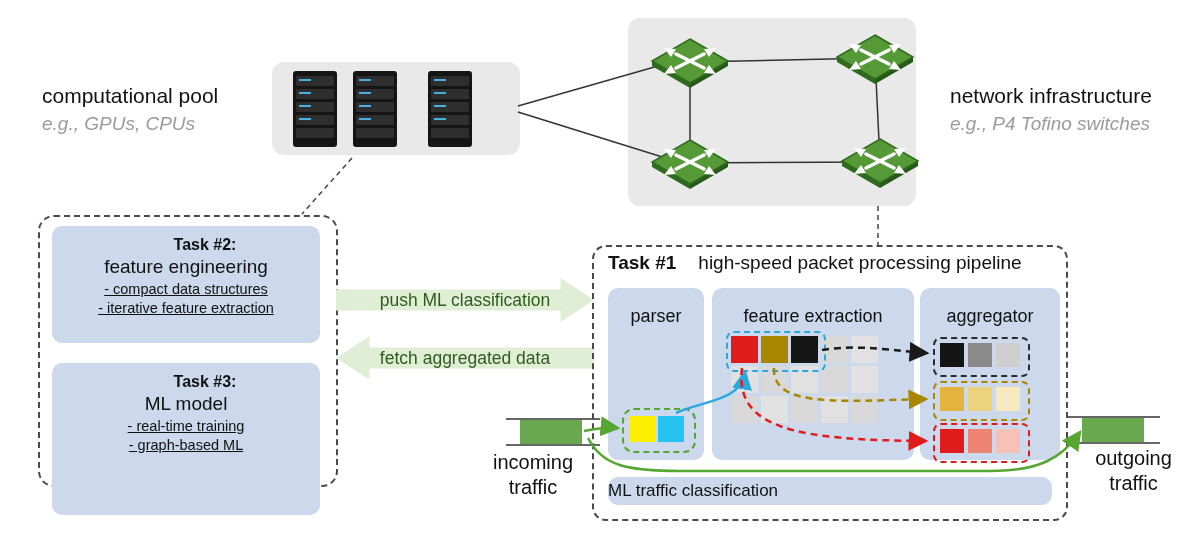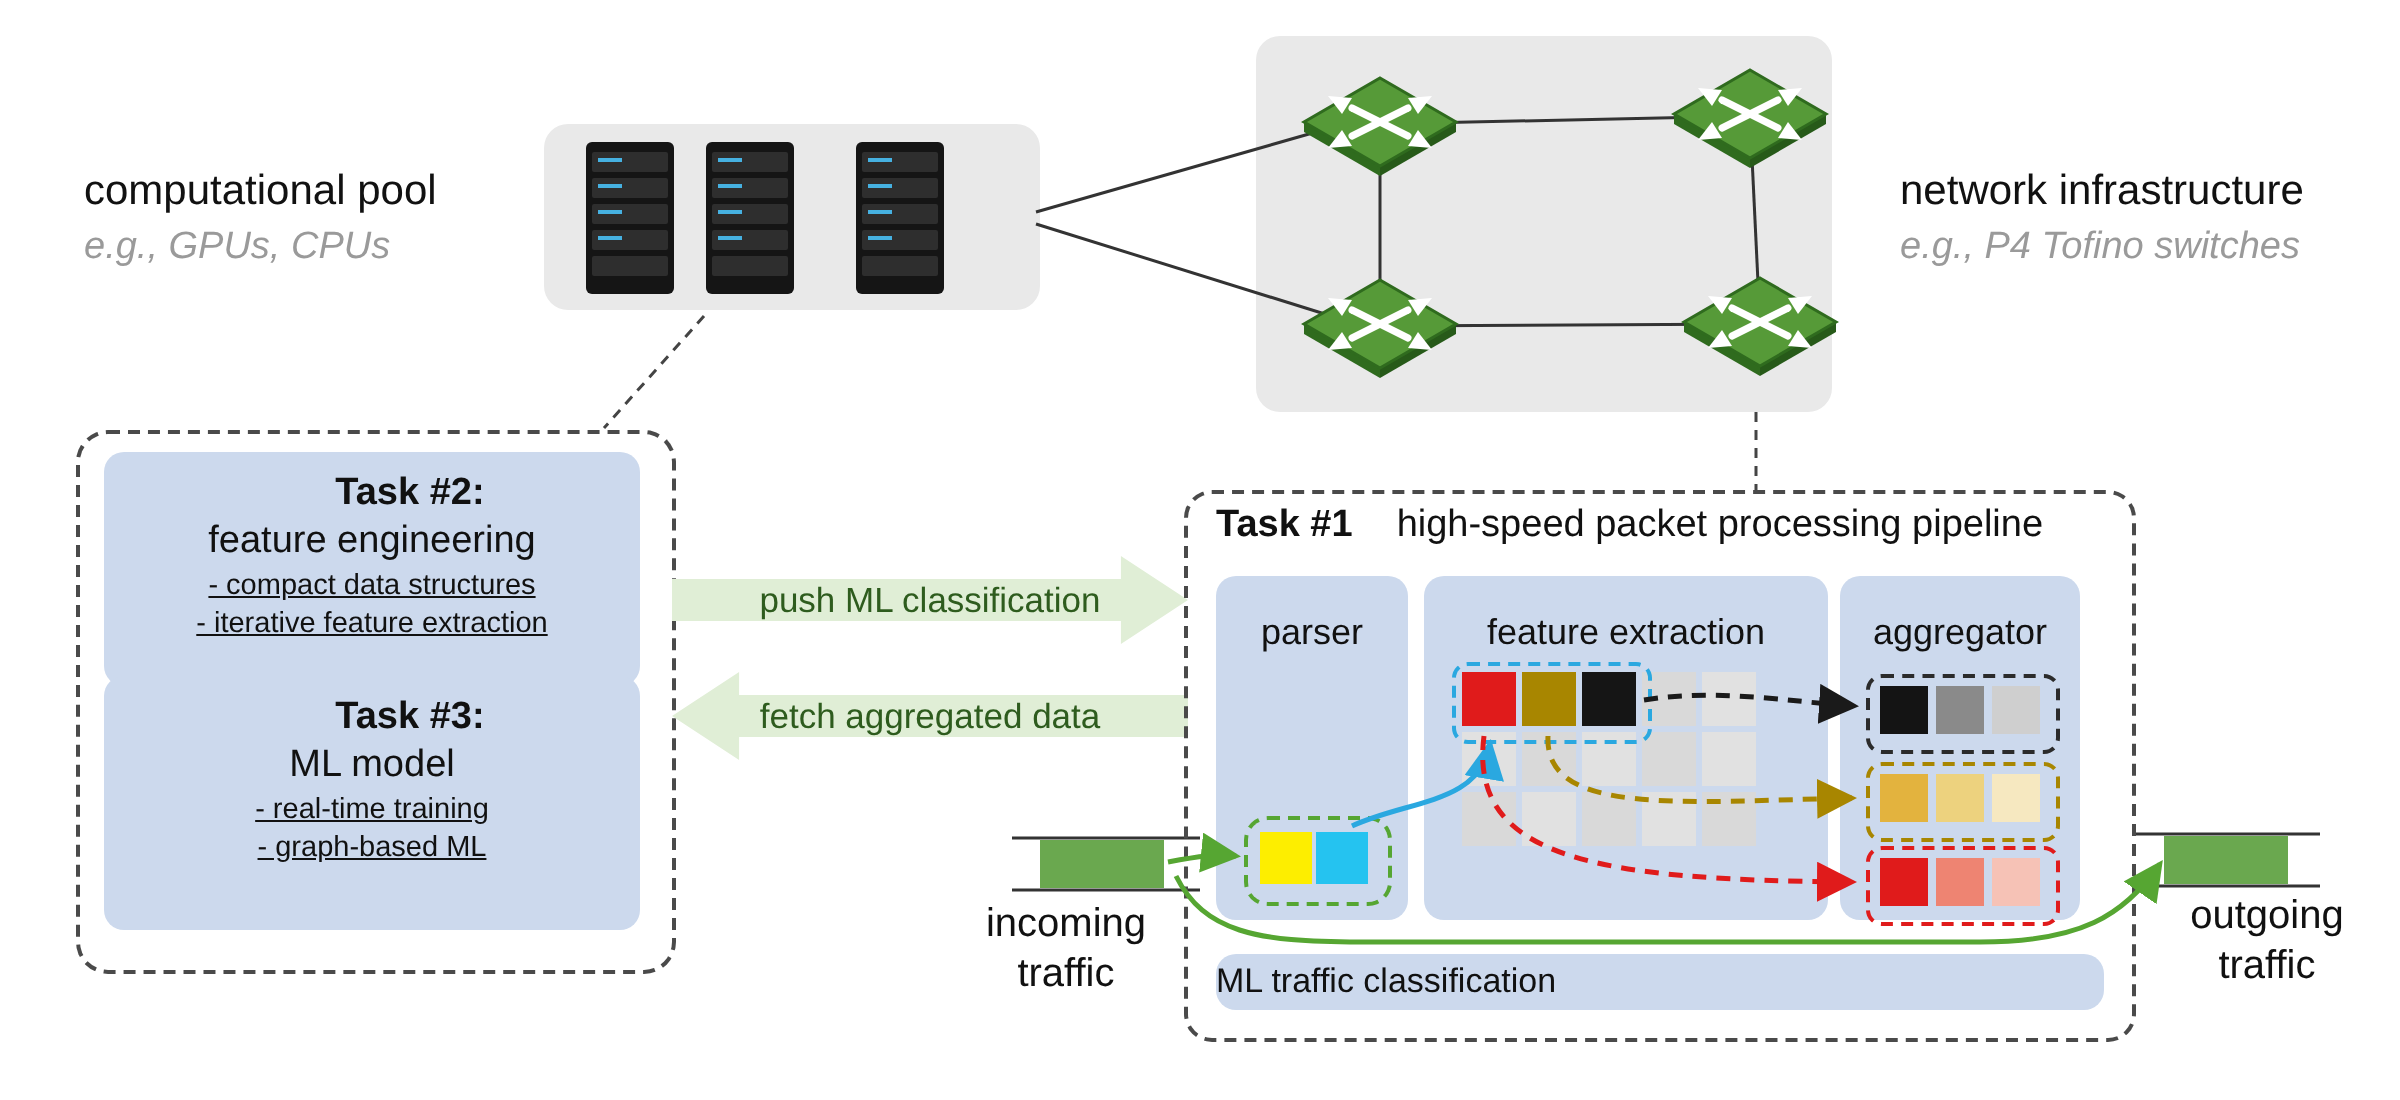--- a/index.html
+++ b/index.html
@@ -15,21 +15,21 @@
 
   .pool-label { left:42px; top:84px; width:230px; z-index:2; }
   .pool-title { font-size:21px; color:#111; }
   .pool-sub   { font-size:19px; font-style:italic; color:#9a9a9a; margin-top:5px; }
   .net-label  { left:950px; top:84px; width:240px; z-index:2; }
 
   .dashed-frame { border:2px dashed #4a4a4a; border-radius:16px; z-index:2; }
 
   .bluebox { background:#ccd9ed; border-radius:10px; z-index:3; }
   .taskcard { text-align:center; padding-top:10px; box-sizing:border-box; }
-  .taskcard .t-title { font-weight:bold; font-size:19px;padding-left:38px; }
+  .taskcard .t-title { font-weight:bold; font-size:16px;padding-left:38px; }
   .taskcard .t-name  { font-size:19px; margin-top:2px; }
   .taskcard .t-item  { font-size:14.5px; margin-top:3px;text-decoration:underline; }
 
   .flow-arrow { background:#e0eed6; z-index:2; text-align:center;
                 font-size:17.5px; color:#2e5c1e; line-height:44px; }
   .flow-right { clip-path:polygon(0% 26%, 87% 26%, 87% 0%, 100% 50%, 87% 100%, 87% 74%, 0% 74%); }
   .flow-left  { clip-path:polygon(100% 26%, 13% 26%, 13% 0%, 0% 50%, 13% 100%, 13% 74%, 100% 74%); }
 
   .pipe-header { left:608px; top:252px; width:450px; z-index:3; display:flex; align-items:flex-start; }
   .pipe-task   { font-weight:bold; font-size:19px; margin-right:22px; }
@@ -195,21 +195,21 @@
 
   <div class="abs dashed-frame" style="left:38px; top:215px; width:296px; height:268px;"></div>
 
   <div class="abs bluebox taskcard" style="left:52px; top:226px; width:268px; height:117px;">
     <div class="t-title">Task #2:</div>
     <div class="t-name">feature engineering</div>
     <div class="t-item">- compact data structures</div>
     <div class="t-item">- iterative feature extraction</div>
   </div>
 
-  <div class="abs bluebox taskcard" style="left:52px; top:338px; width:268px; height:127px;">
+  <div class="abs bluebox taskcard" style="left:52px; top:363px; width:268px; height:152px;">
     <div class="t-title">Task #3:</div>
     <div class="t-name">ML model</div>
     <div class="t-item">- real-time training</div>
     <div class="t-item">- graph-based ML</div>
   </div>
 
   <div class="abs flow-arrow flow-right" style="left:336px; top:278px; width:258px; height:44px;">push ML classification</div>
   <div class="abs flow-arrow flow-left" style="left:336px; top:336px; width:258px; height:44px;">fetch aggregated data</div>
 
   <div class="abs dashed-frame" style="left:592px; top:245px; width:472px; height:272px; border-radius:14px;"></div>
@@ -242,21 +242,21 @@
   <div class="cell c-gray1" style="left:821px; top:366px;"></div>
   <div class="cell c-gray2" style="left:851px; top:366px;"></div>
 
   <div class="cell c-gray1" style="left:731px; top:396px;"></div>
   <div class="cell c-gray2" style="left:761px; top:396px;"></div>
   <div class="cell c-gray1" style="left:791px; top:396px;"></div>
   <div class="cell c-gray2" style="left:821px; top:396px;"></div>
   <div class="cell c-gray1" style="left:851px; top:396px;"></div>
   <div class="sel-outline sel-blue" style="left:726px; top:331px; width:96px; height:37px;"></div>
 
-  <div class="abs bluebox" style="left:920px; top:288px; width:120px; height:172px;">
+  <div class="abs bluebox" style="left:920px; top:288px; width:140px; height:172px;">
     <span class="stage-label">aggregator</span>
   </div>
 
   <div class="acell a-black1" style="left:940px; top:343px;"></div>
   <div class="acell a-black2" style="left:968px; top:343px;"></div>
   <div class="acell a-black3" style="left:996px; top:343px;"></div>
   <div class="sel-outline sel-dark" style="left:933px; top:337px; width:93px; height:36px;"></div>
 
   <div class="acell a-gold1" style="left:940px; top:387px;"></div>
   <div class="acell a-gold2" style="left:968px; top:387px;"></div>

